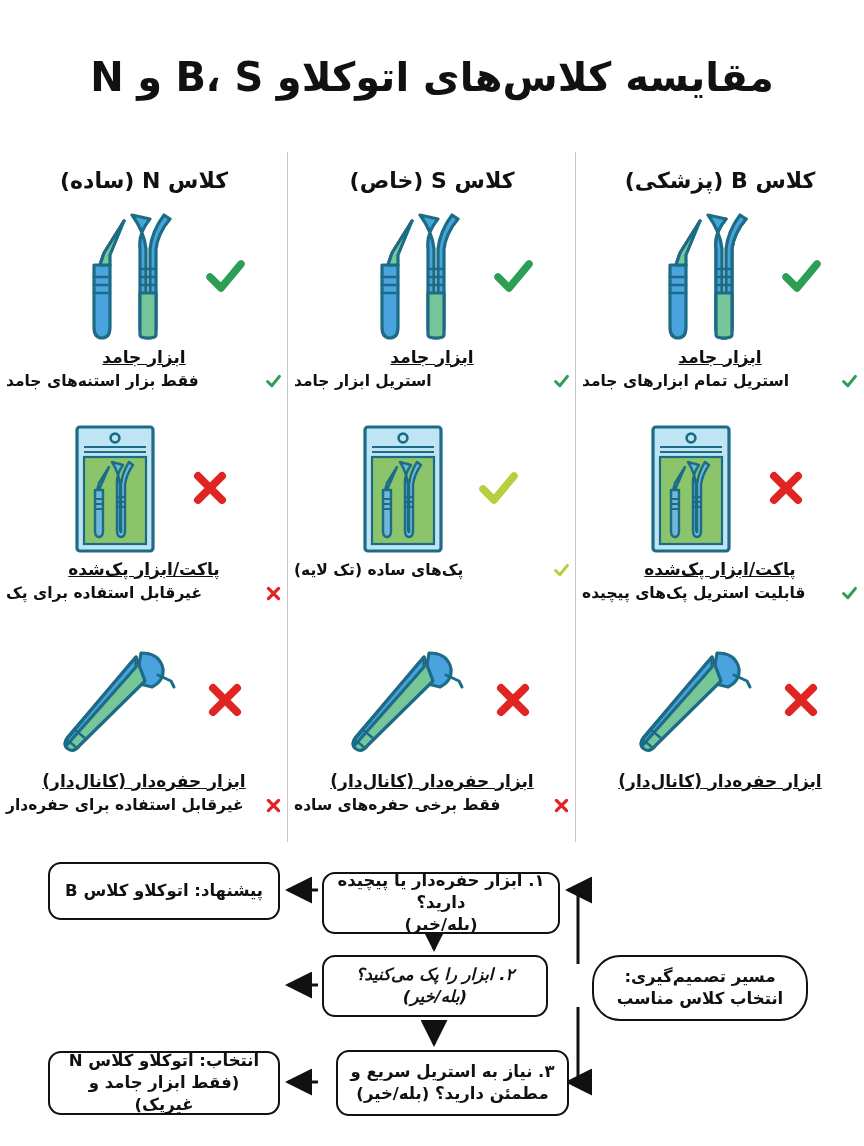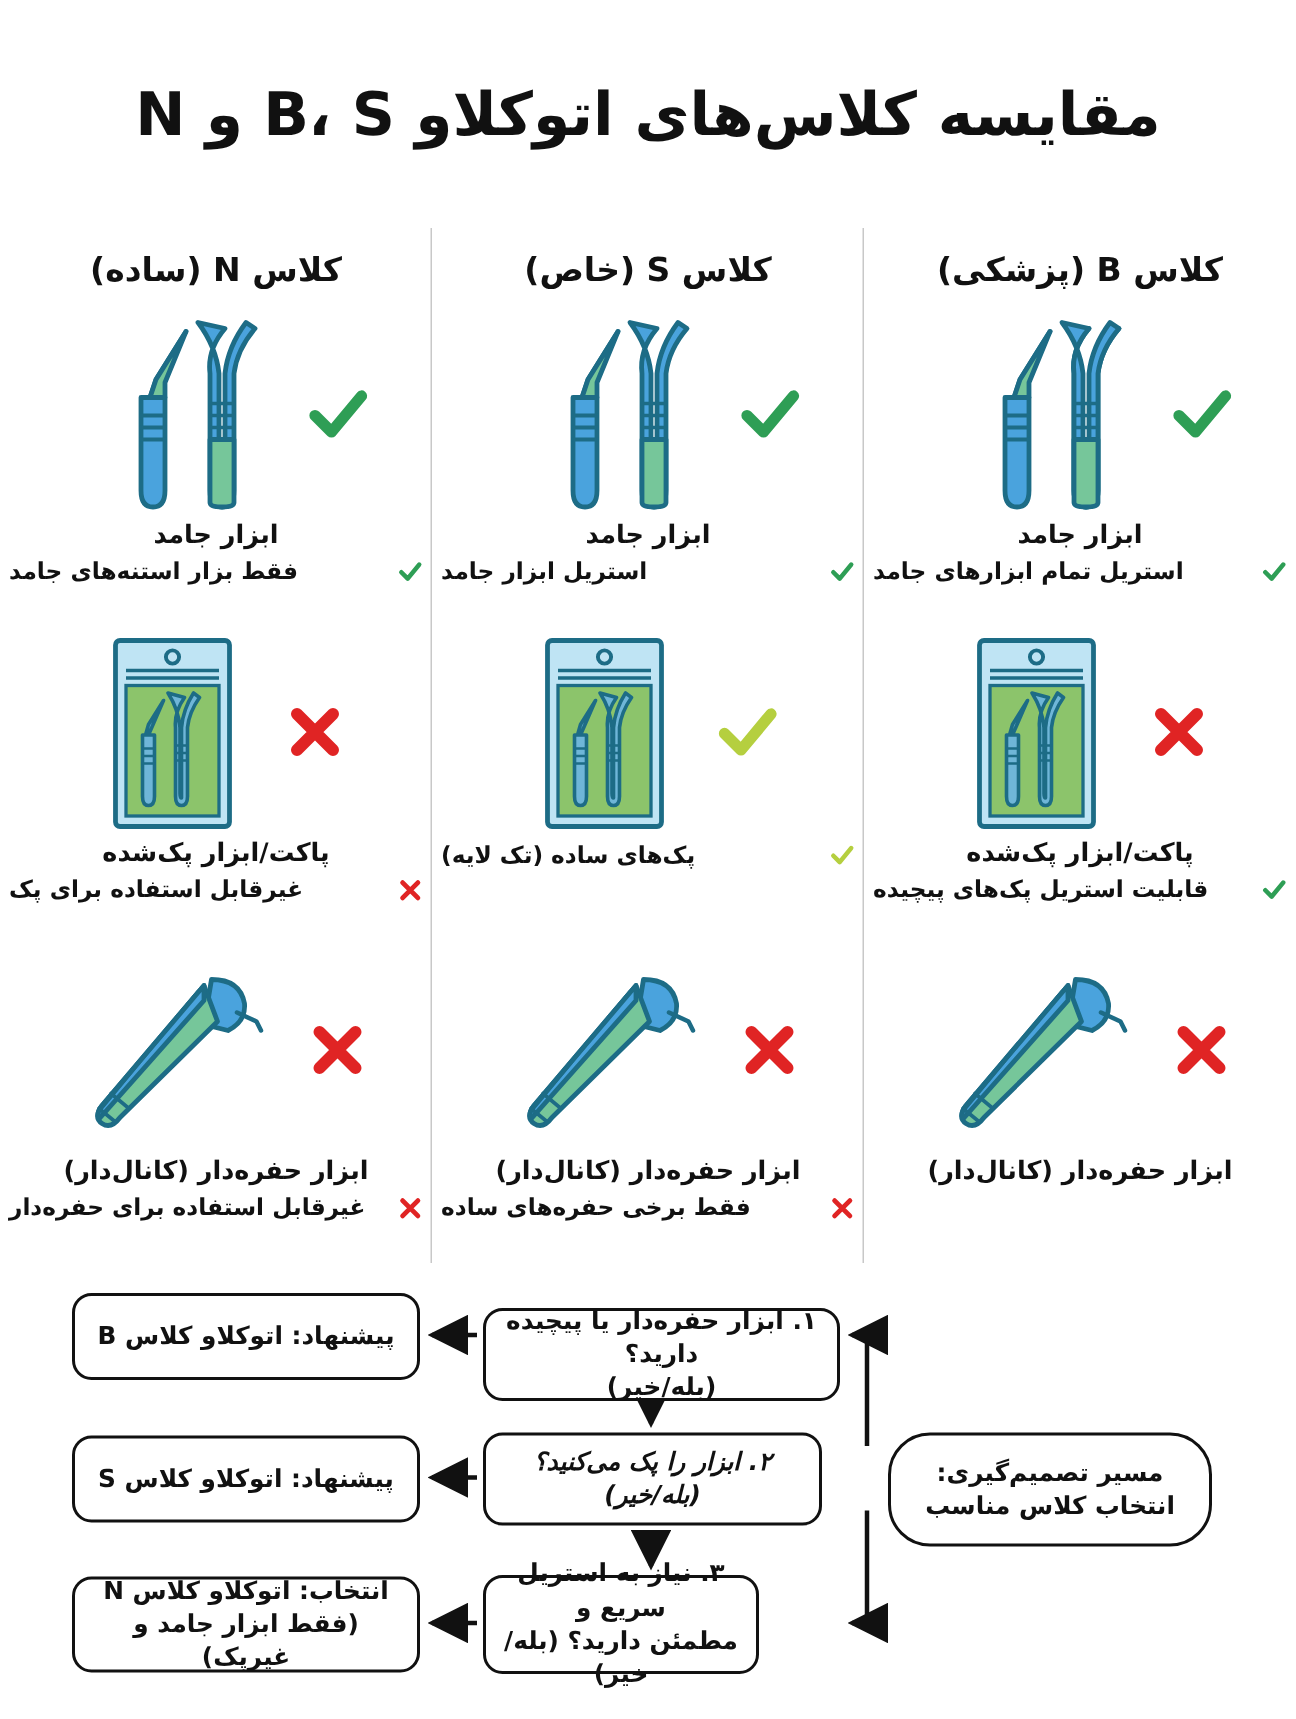--- a/index.html
+++ b/index.html
@@ -79,20 +79,21 @@
   .icon-art.small { width: 120px; height: 138px; }
   .mark { width: 46px; height: 46px; flex: 0 0 auto; }
 
   .cap { width: 100%; text-align: center; direction: rtl; }
   .cap-main {
     font-size: 17px;
     font-weight: 700;
     color: #111;
     line-height: 1.4;
     padding: 0 8px;
+    text-decoration: underline;
   }
   .cap-sub {
     display: flex;
     flex-direction: row;
     align-items: center;
     justify-content: space-between;
     gap: 5px;
     font-size: 15.5px;
     font-weight: 700;
     color: #111;
@@ -411,43 +412,40 @@
 
         <path d="M434 76 L434 97" marker-end="url(#ah)"></path>
 
         <path d="M434 170 L434 192" marker-end="url(#ah)"></path>
 
         <path d="M578 112 L578 38 L568 38" marker-end="url(#ah)"></path>
         <path d="M578 155 L578 230 L568 230" marker-end="url(#ah)"></path>
       </g>
     </svg>
 
-    <div class="node" style="left:592px; top:103px; width:216px; height:76px;border-radius:28px;">
+    <div class="node" style="left:592px; top:103px; width:216px; height:66px;border-radius:28px;">
       <span style="white-space:pre-line;">مسیر تصمیم‌گیری:
 انتخاب کلاس مناسب</span>
     </div>
 
     <div class="node" style="left:322px; top:20px; width:238px; height:62px;">
       <span style="white-space:pre-line;">۱. ابزار حفره‌دار یا پیچیده دارید؟
 (بله/خیر)</span>
     </div>
     <div class="node" style="left:322px; top:103px; width:226px; height:62px;">
       <span style="white-space:pre-line;font-style:italic;">۲. ابزار را پک می‌کنید؟
 (بله/خیر)</span>
     </div>
-    <div class="node" style="left:322px; top:198px; width:184px; height:66px;">
+    <div class="node" style="left:336px; top:198px; width:233px; height:66px;">
       <span style="white-space:pre-line;">۳. نیاز به استریل سریع و
 مطمئن دارید؟ (بله/خیر)</span>
     </div>
 
     <div class="node" style="left:48px; top:10px; width:232px; height:58px;">
       <span style="white-space:pre-line;">پیشنهاد: اتوکلاو کلاس B</span>
-    </div>
-    <div class="node" style="left:48px; top:105px; width:232px; height:58px;">
-      <span style="white-space:pre-line;">پیشنهاد: اتوکلاو کلاس S</span>
     </div>
     <div class="node" style="left:48px; top:199px; width:232px; height:64px;">
       <span style="white-space:pre-line;">انتخاب: اتوکلاو کلاس N
 (فقط ابزار جامد و غیرپک)</span>
     </div>
 
   </div>
 
 </div>
 

